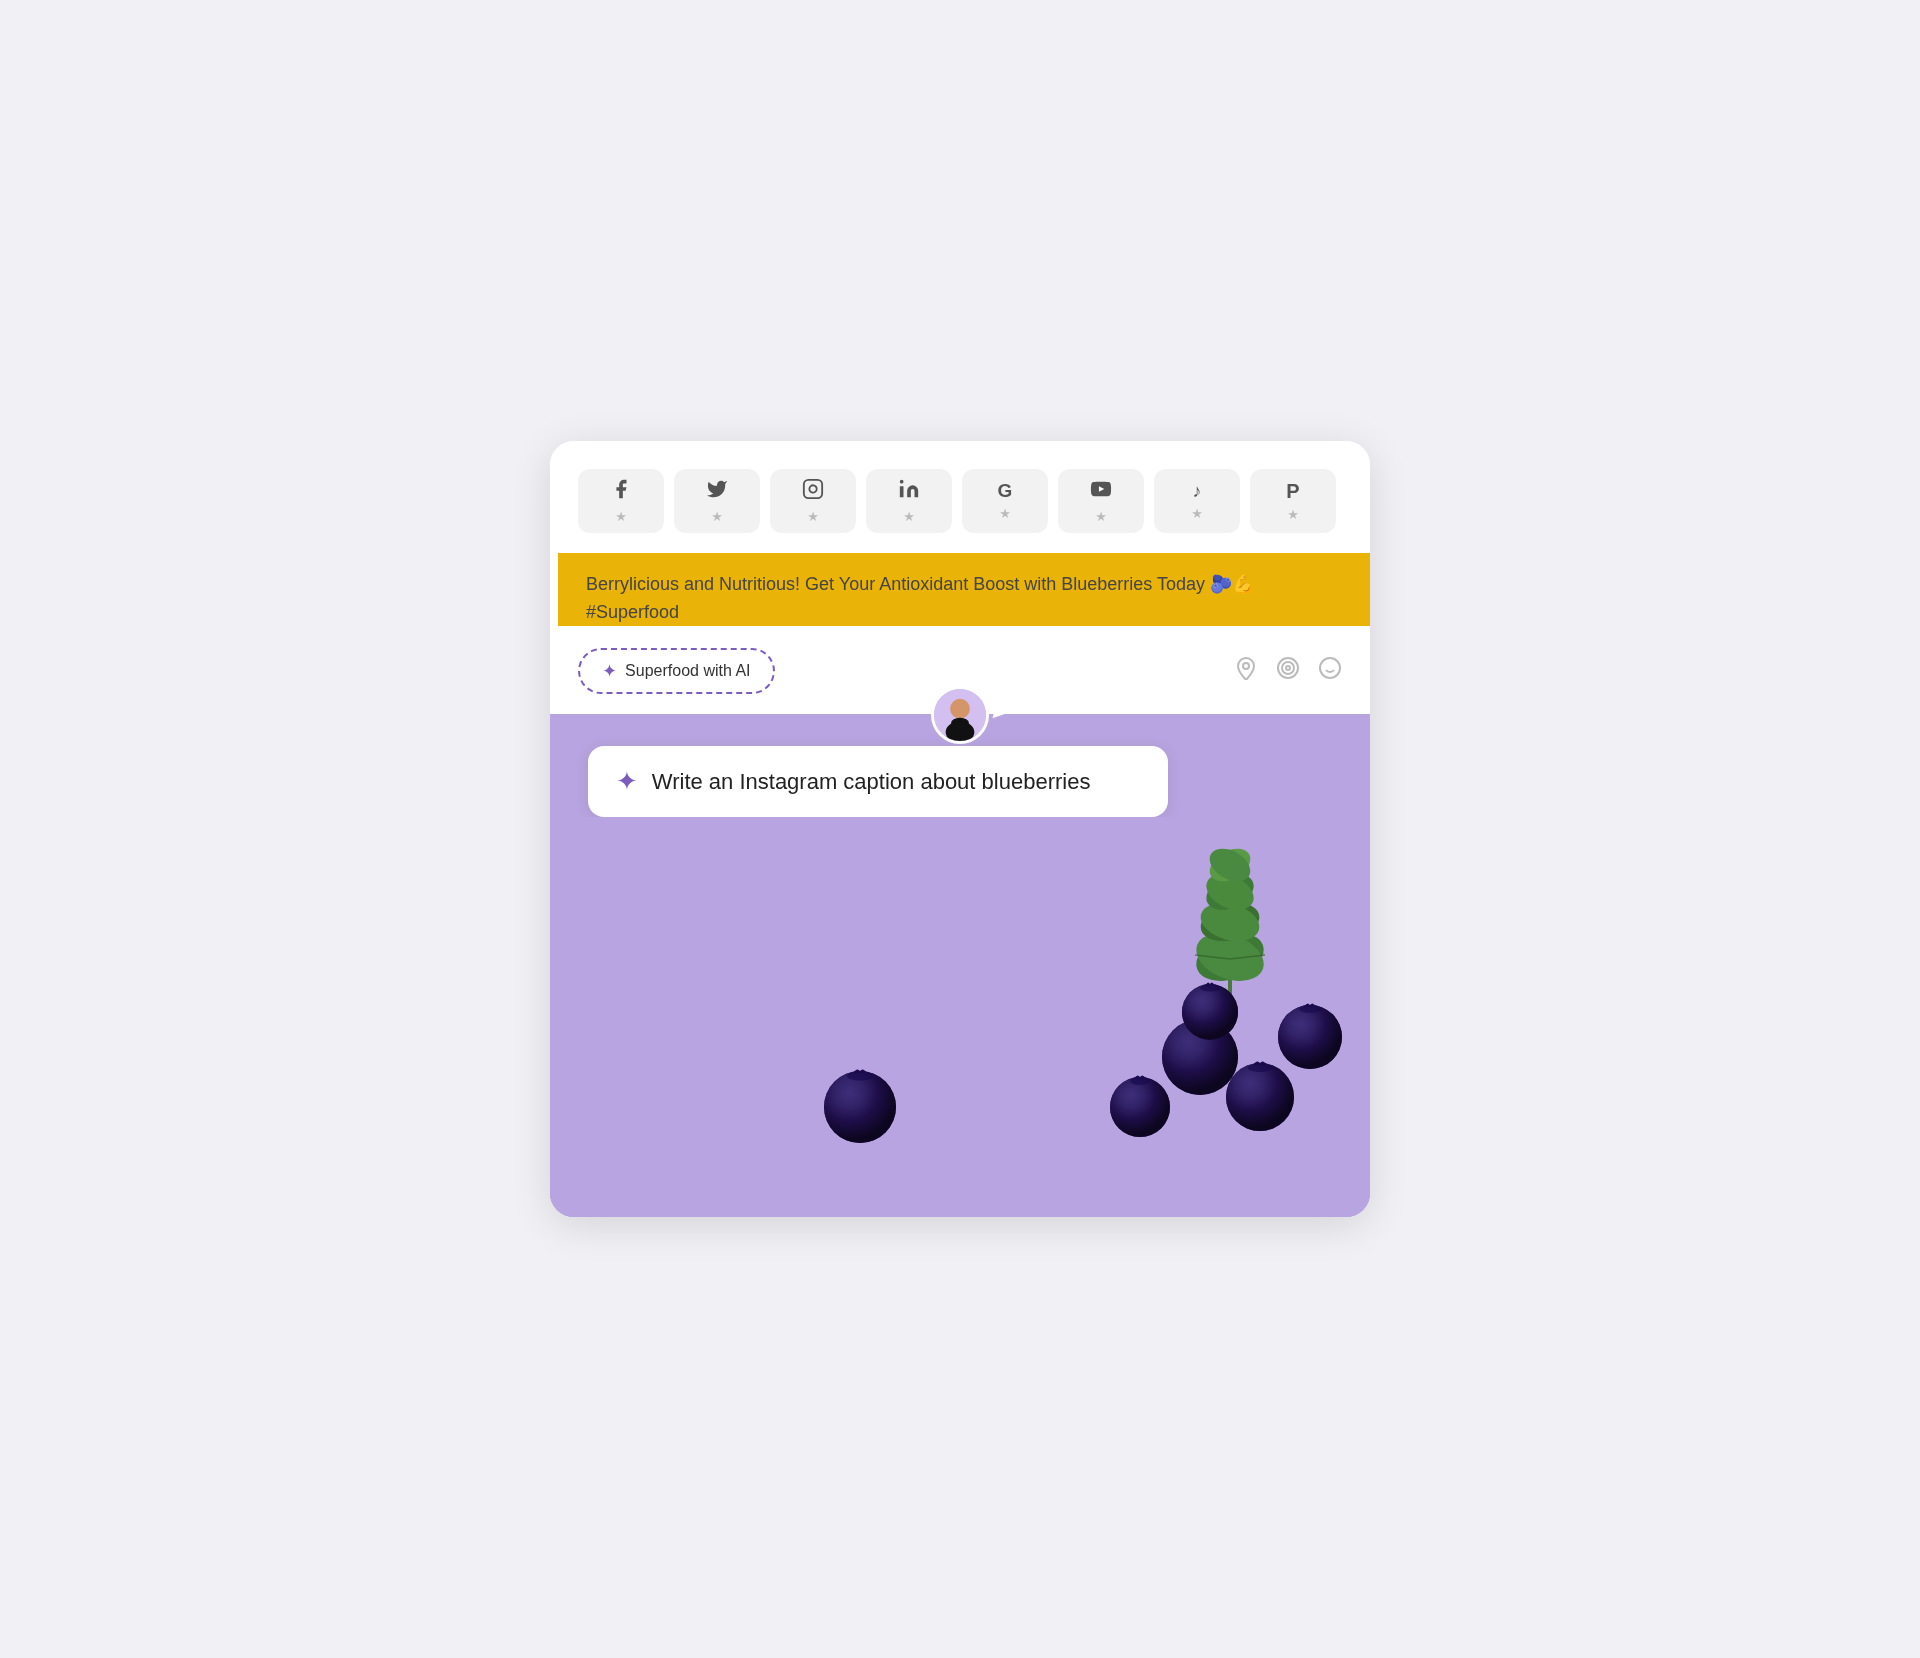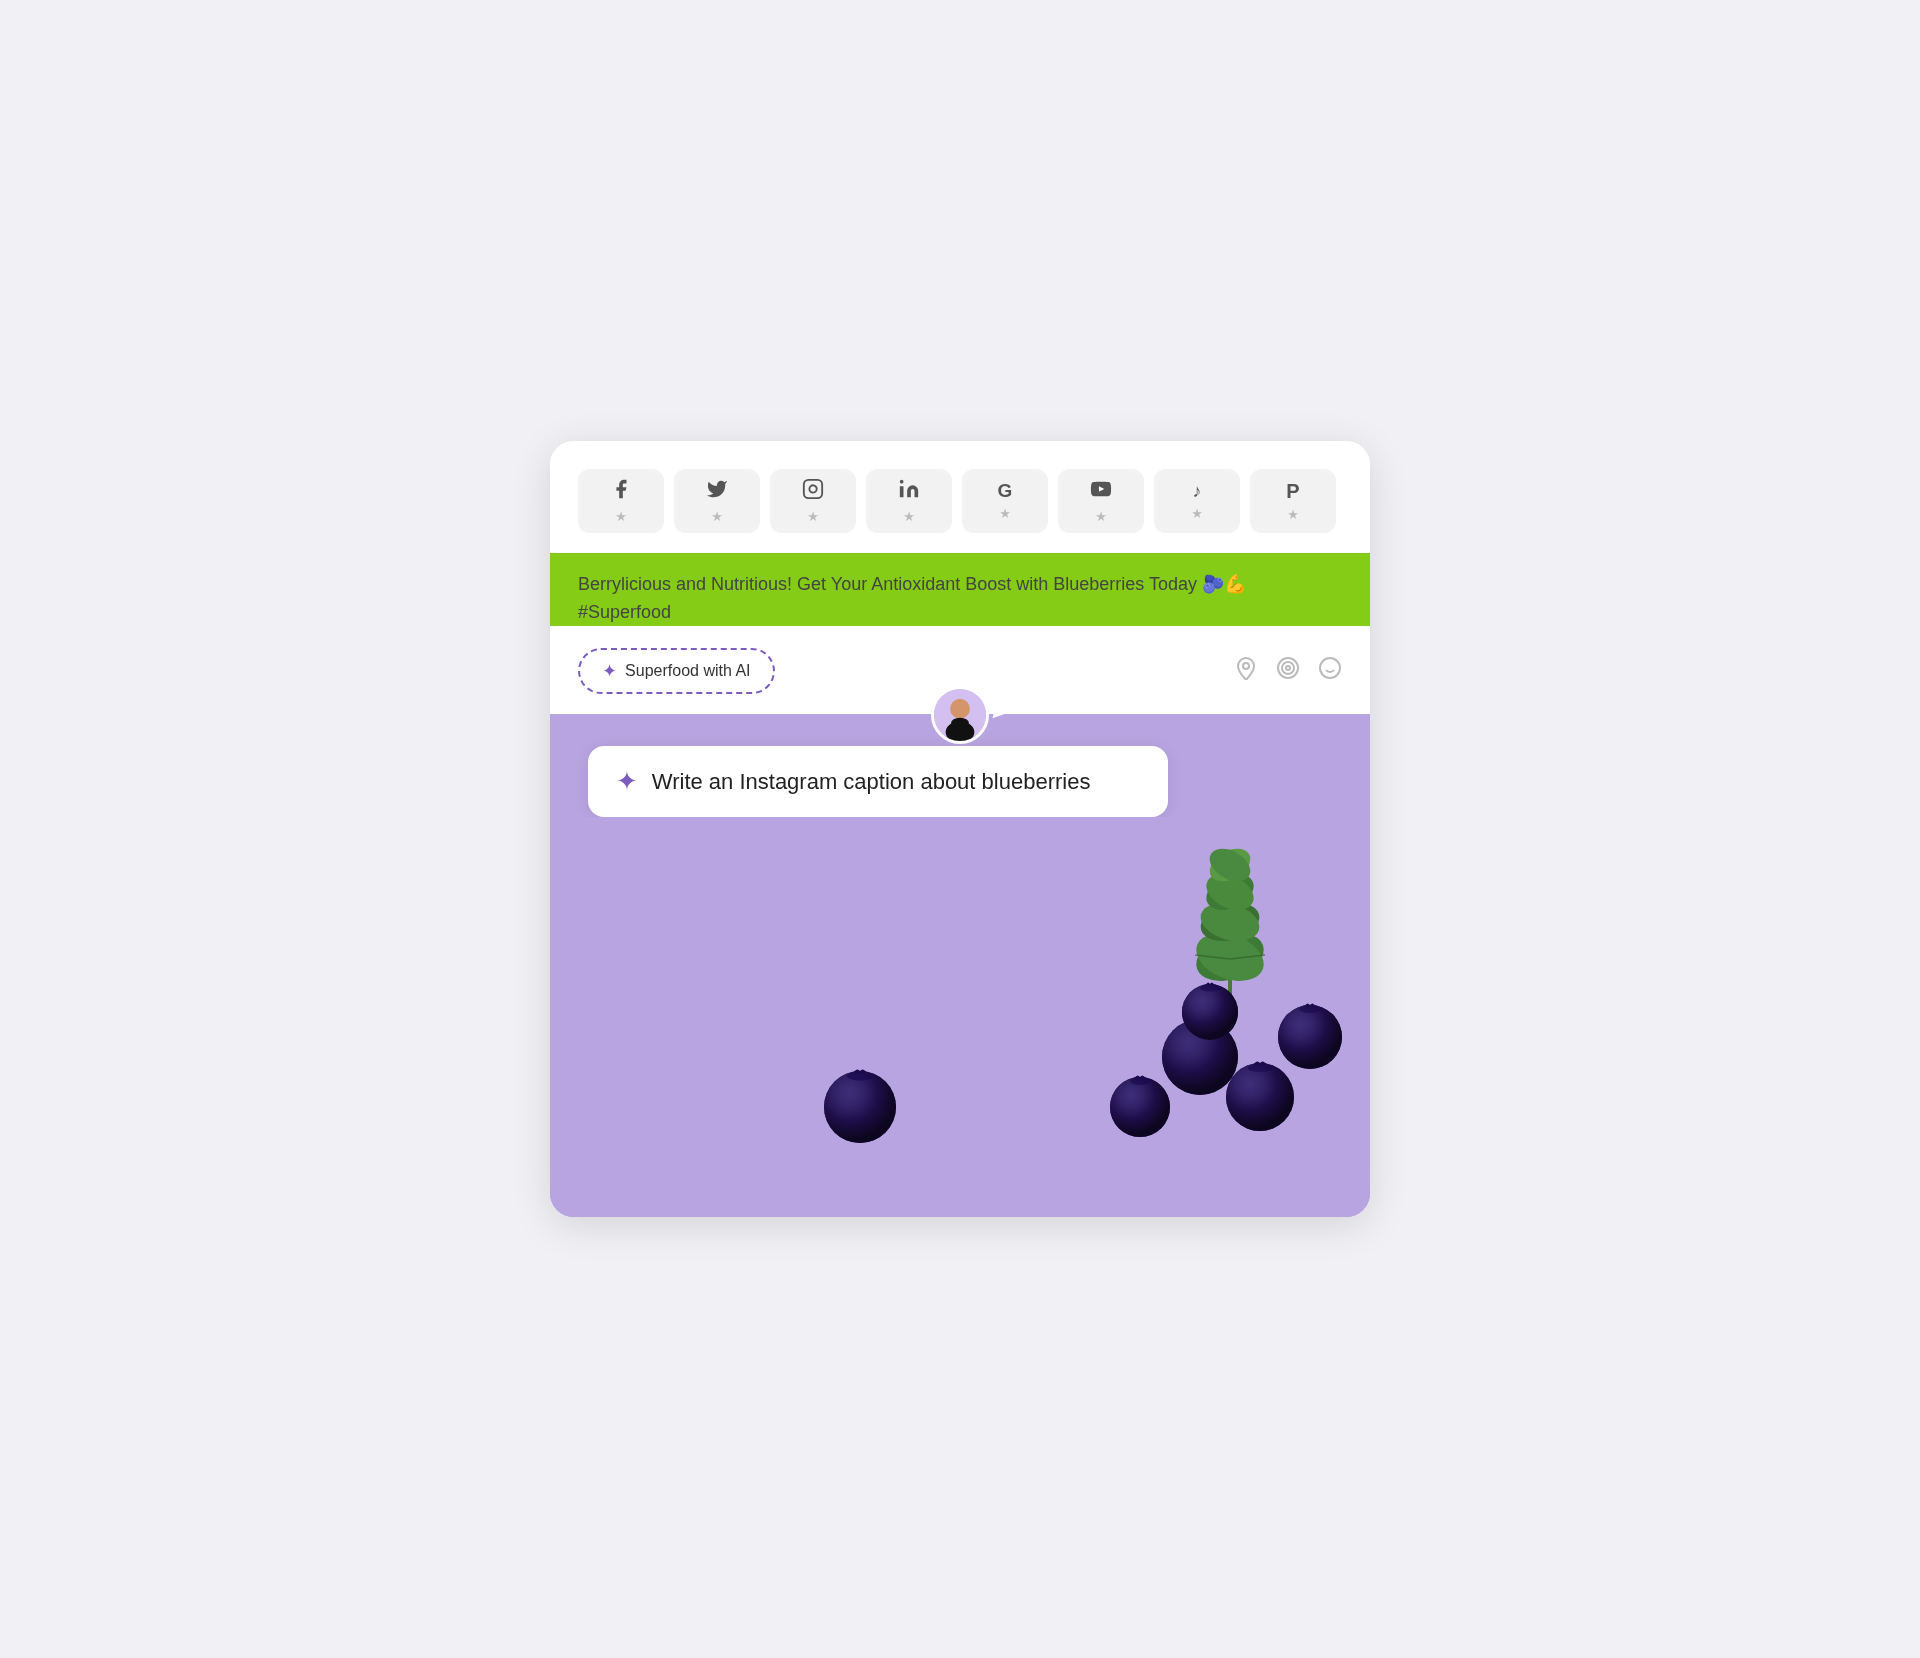--- a/index.html
+++ b/index.html
@@ -48,21 +48,22 @@
     }
 
     .social-star {
       font-size: 13px;
       color: #bbb;
     }
 
     
     .caption-area {
       padding: 18px 28px 0 28px;
-      background: #84cc16;
+      background: #eab308;
+      margin-left: 8px;
     }
 
     .caption-text {
       font-size: 18px;
       color: #444;
       line-height: 1.55;
       margin-bottom: 22px;
     }
 
     

